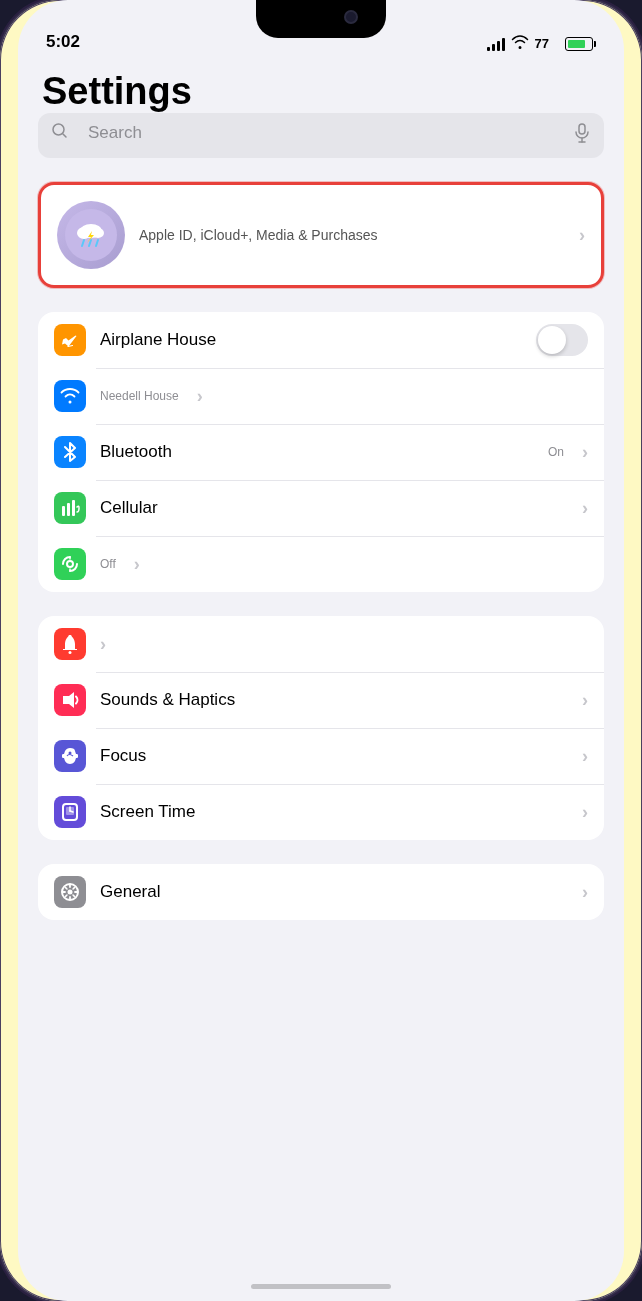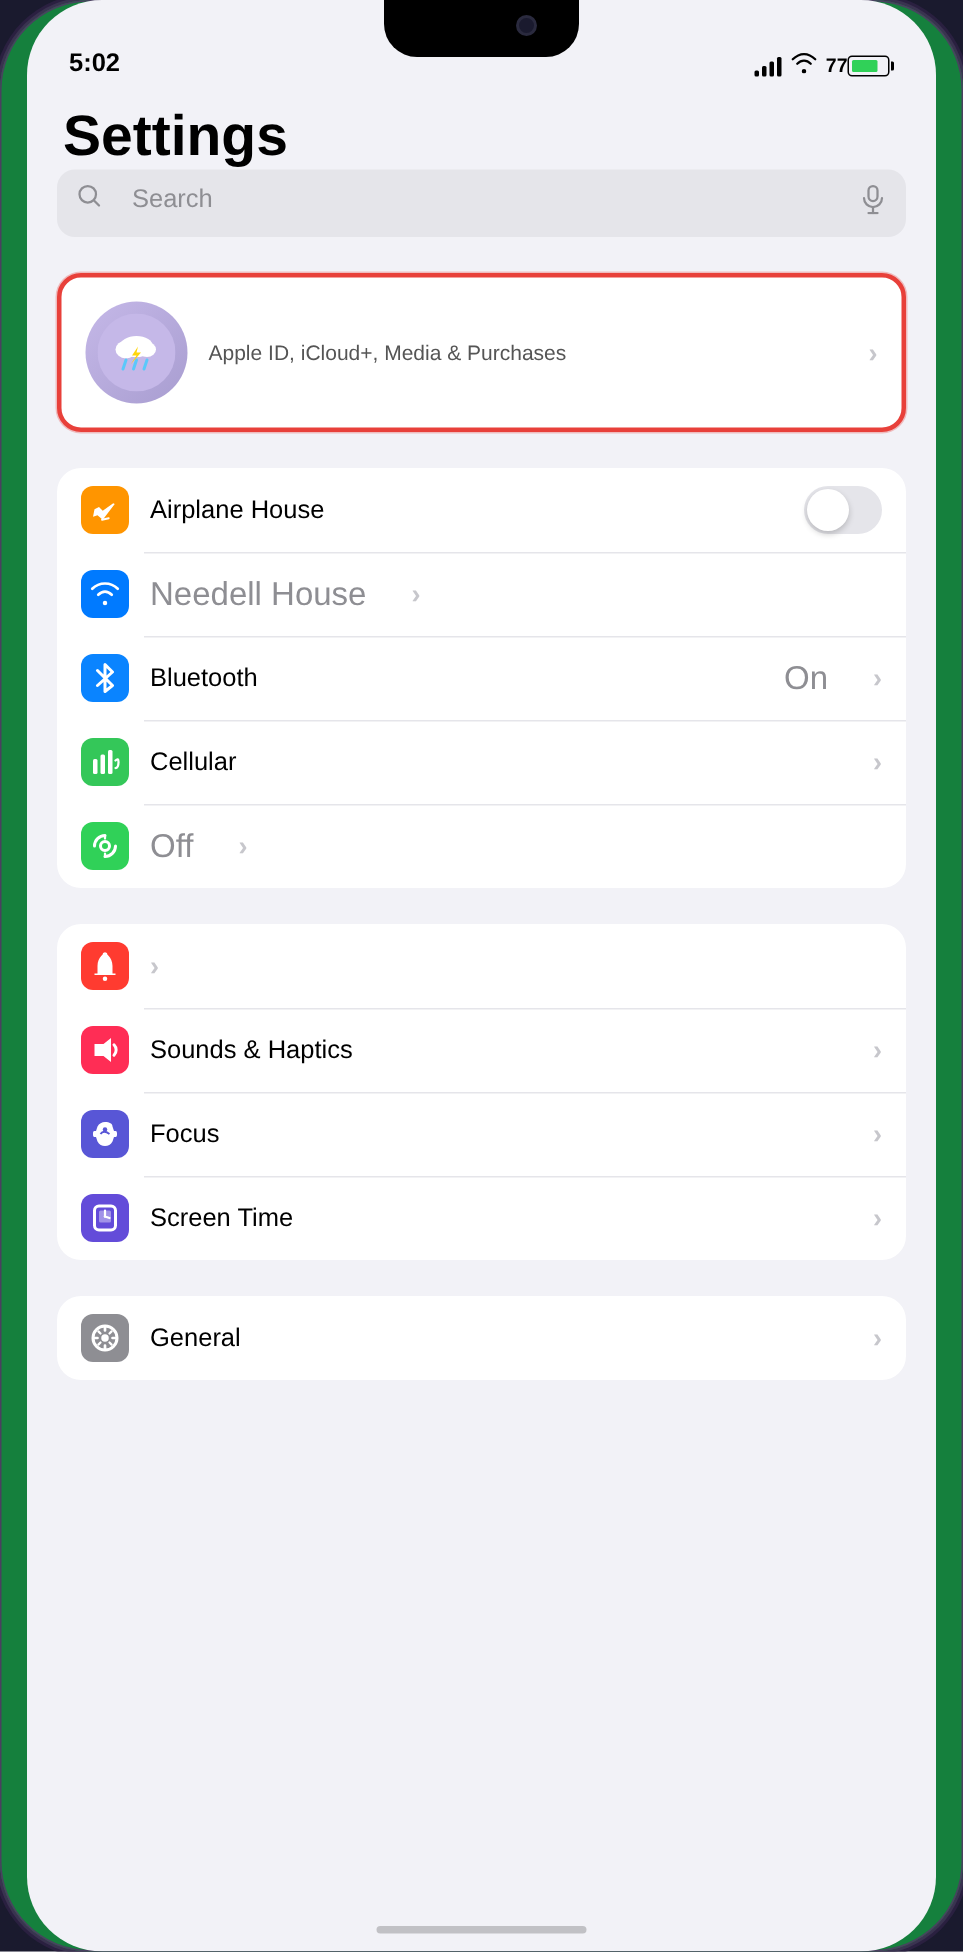--- a/index.html
+++ b/index.html
@@ -9,21 +9,21 @@
       display: flex;
       justify-content: center;
       align-items: center;
       min-height: 100vh;
       font-family: -apple-system, 'SF Pro Display', 'Helvetica Neue', Arial, sans-serif;
     }
 
     .phone-frame {
       width: 642px;
       height: 1301px;
-      background: #15803d;
+      background: #fef9c3;
       border-radius: 60px;
       position: relative;
       overflow: hidden;
       box-shadow: 0 0 0 2px #3a3350, 0 0 0 4px #2a2040, inset 0 0 0 1px #4a4060;
       padding-left: 48px;
     }
 
     .phone-screen {
       position: absolute;
       top: 0;
@@ -260,23 +260,23 @@
     .icon-purple2 { background: #634cd9; }
     .icon-gray { background: #8e8e93; }
 
     .setting-label {
       font-size: 17px;
       color: #000;
       flex: 1;
     }
 
     .setting-value {
-      font-size: 22px;
+      font-size: 12px;
       color: #8e8e93;
-      margin-right: 16px;
+      margin-right: 4px;
     }
 
     
     .toggle {
       width: 52px;
       height: 32px;
       background: #e5e5ea;
       border-radius: 16px;
       position: relative;
       flex-shrink: 0;
@@ -328,21 +328,21 @@
 
         <span class="wifi-icon">
           <svg width="18" height="14" viewBox="0 0 18 14" fill="none">
             <path d="M9 11a1.5 1.5 0 110 3 1.5 1.5 0 010-3z" fill="#000"></path>
             <path d="M4.5 7.5C5.9 6.1 7.4 5.4 9 5.4s3.1.7 4.5 2.1" stroke="#000" stroke-width="1.5" stroke-linecap="round" fill="none"></path>
             <path d="M1.5 4.5C3.7 2.3 6.2 1 9 1s5.3 1.3 7.5 3.5" stroke="#000" stroke-width="1.5" stroke-linecap="round" fill="none"></path>
           </svg>
         </span>
 
         <div class="battery-icon">
-          <span style="font-size:13px;font-weight:600;margin-right:0;">77</span>
+          <span style="font-size:13px;font-weight:600;margin-right:16px;">77</span>
           <div class="battery-body">
             <div class="battery-fill"></div>
           </div>
           <div class="battery-tip"></div>
         </div>
       </div>
     </div>
 
     <div class="screen-content">
 

